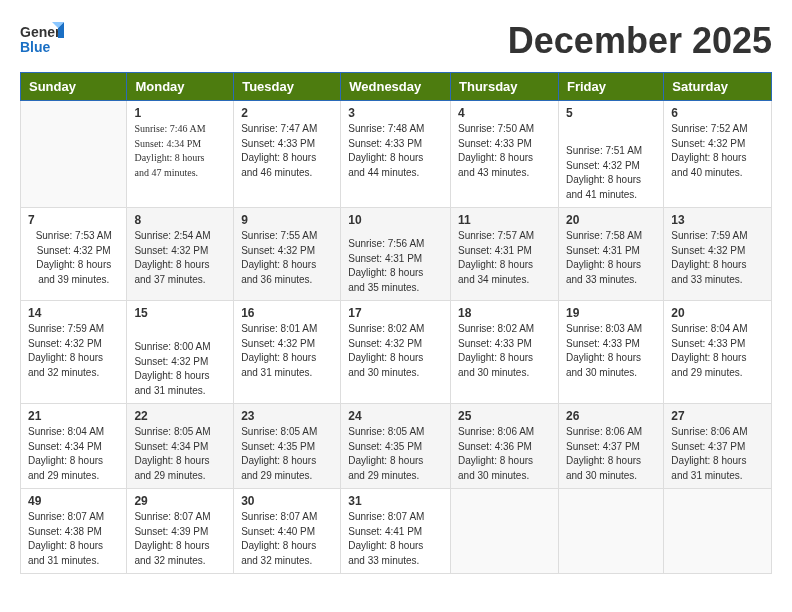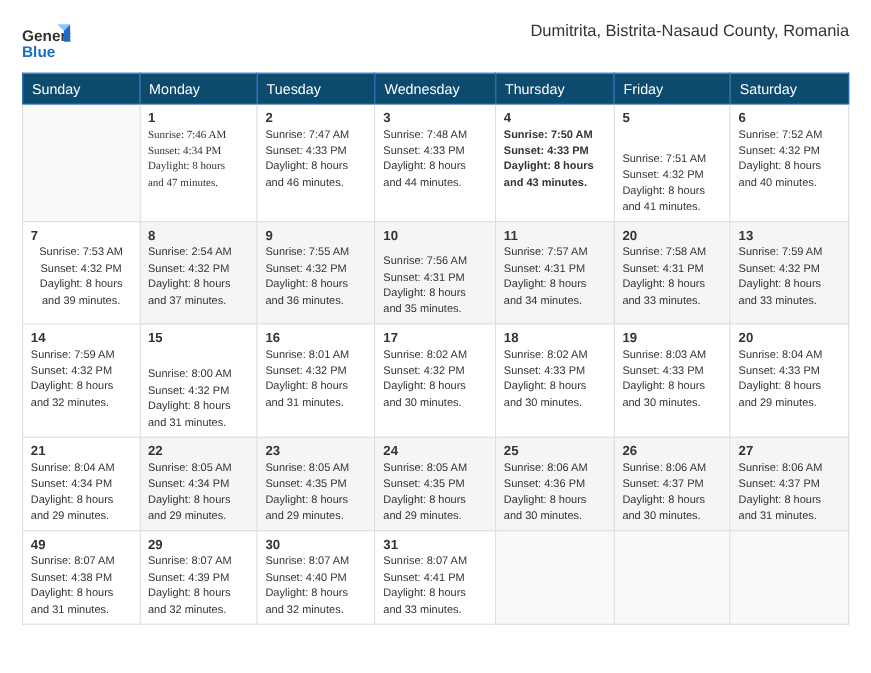--- a/index.html
+++ b/index.html
@@ -27,26 +27,26 @@
     .location-title {
       font-size: 15px;
       color: #333;
     }
     .calendar {
       width: 100%;
       border-collapse: collapse;
       border: 1px solid #ccc;
     }
     .calendar th {
-      background-color: #0c4a6e;
+      background-color: #4d7c0f;
       color: #fff;
       text-align: left;
       padding: 6px 8px;
       font-size: 13px;
-      font-weight: normal;
+      font-weight: bold;
       border: 1px solid #2a6ab8;
     }
     .calendar td {
       vertical-align: top;
       padding: 5px 7px;
       font-size: 10.5px;
       color: #333;
       border: 1px solid #ddd;
       width: 113px;
       min-height: 80px;
@@ -88,21 +88,21 @@
 <div class="header">
   <div class="logo-wrapper">
     <svg class="logo-svg" viewBox="0 0 44 36">
       <text x="0" y="17" font-size="14" font-weight="bold" fill="#333" font-family="Arial">General</text>
       <text x="0" y="32" font-size="14" font-weight="bold" fill="#1a6fc4" font-family="Arial">Blue</text>
       <polygon points="38,8 44,2 44,18 38,18" fill="#1a6fc4"></polygon>
       <polygon points="38,8 44,2 32,2" fill="#5aafff" opacity="0.7"></polygon>
     </svg>
   </div>
   <div class="title-block">
-    <div class="location-title">Dumitrita, Bistrita-Nasaud County, Romania</div>
+    <div class="month-title">December 2025</div>
   </div>
 </div>
 
 <table class="calendar">
   <thead>
     <tr>
     <th>Sunday</th>
         <th>Monday</th>
         <th>Tuesday</th>
         <th>Wednesday</th>
@@ -130,21 +130,21 @@
         </td>
         <td>
           <span class="day-number">3</span>
           <div class="day-info" style="white-space: pre-line;">Sunrise: 7:48 AM
 Sunset: 4:33 PM
 Daylight: 8 hours
 and 44 minutes.</div>
         </td>
         <td>
           <span class="day-number">4</span>
-          <div class="day-info" style="white-space: pre-line; font-weight: bold;">Sunrise: 7:50 AM
+          <div class="day-info" style="white-space: pre-line;">Sunrise: 7:50 AM
 Sunset: 4:33 PM
 Daylight: 8 hours
 and 43 minutes.</div>
         </td>
         <td>
           <span class="day-number">5</span>
           <div class="day-info" style="white-space: pre-line; margin-top: 24px;">Sunrise: 7:51 AM
 Sunset: 4:32 PM
 Daylight: 8 hours
 and 41 minutes.</div>

